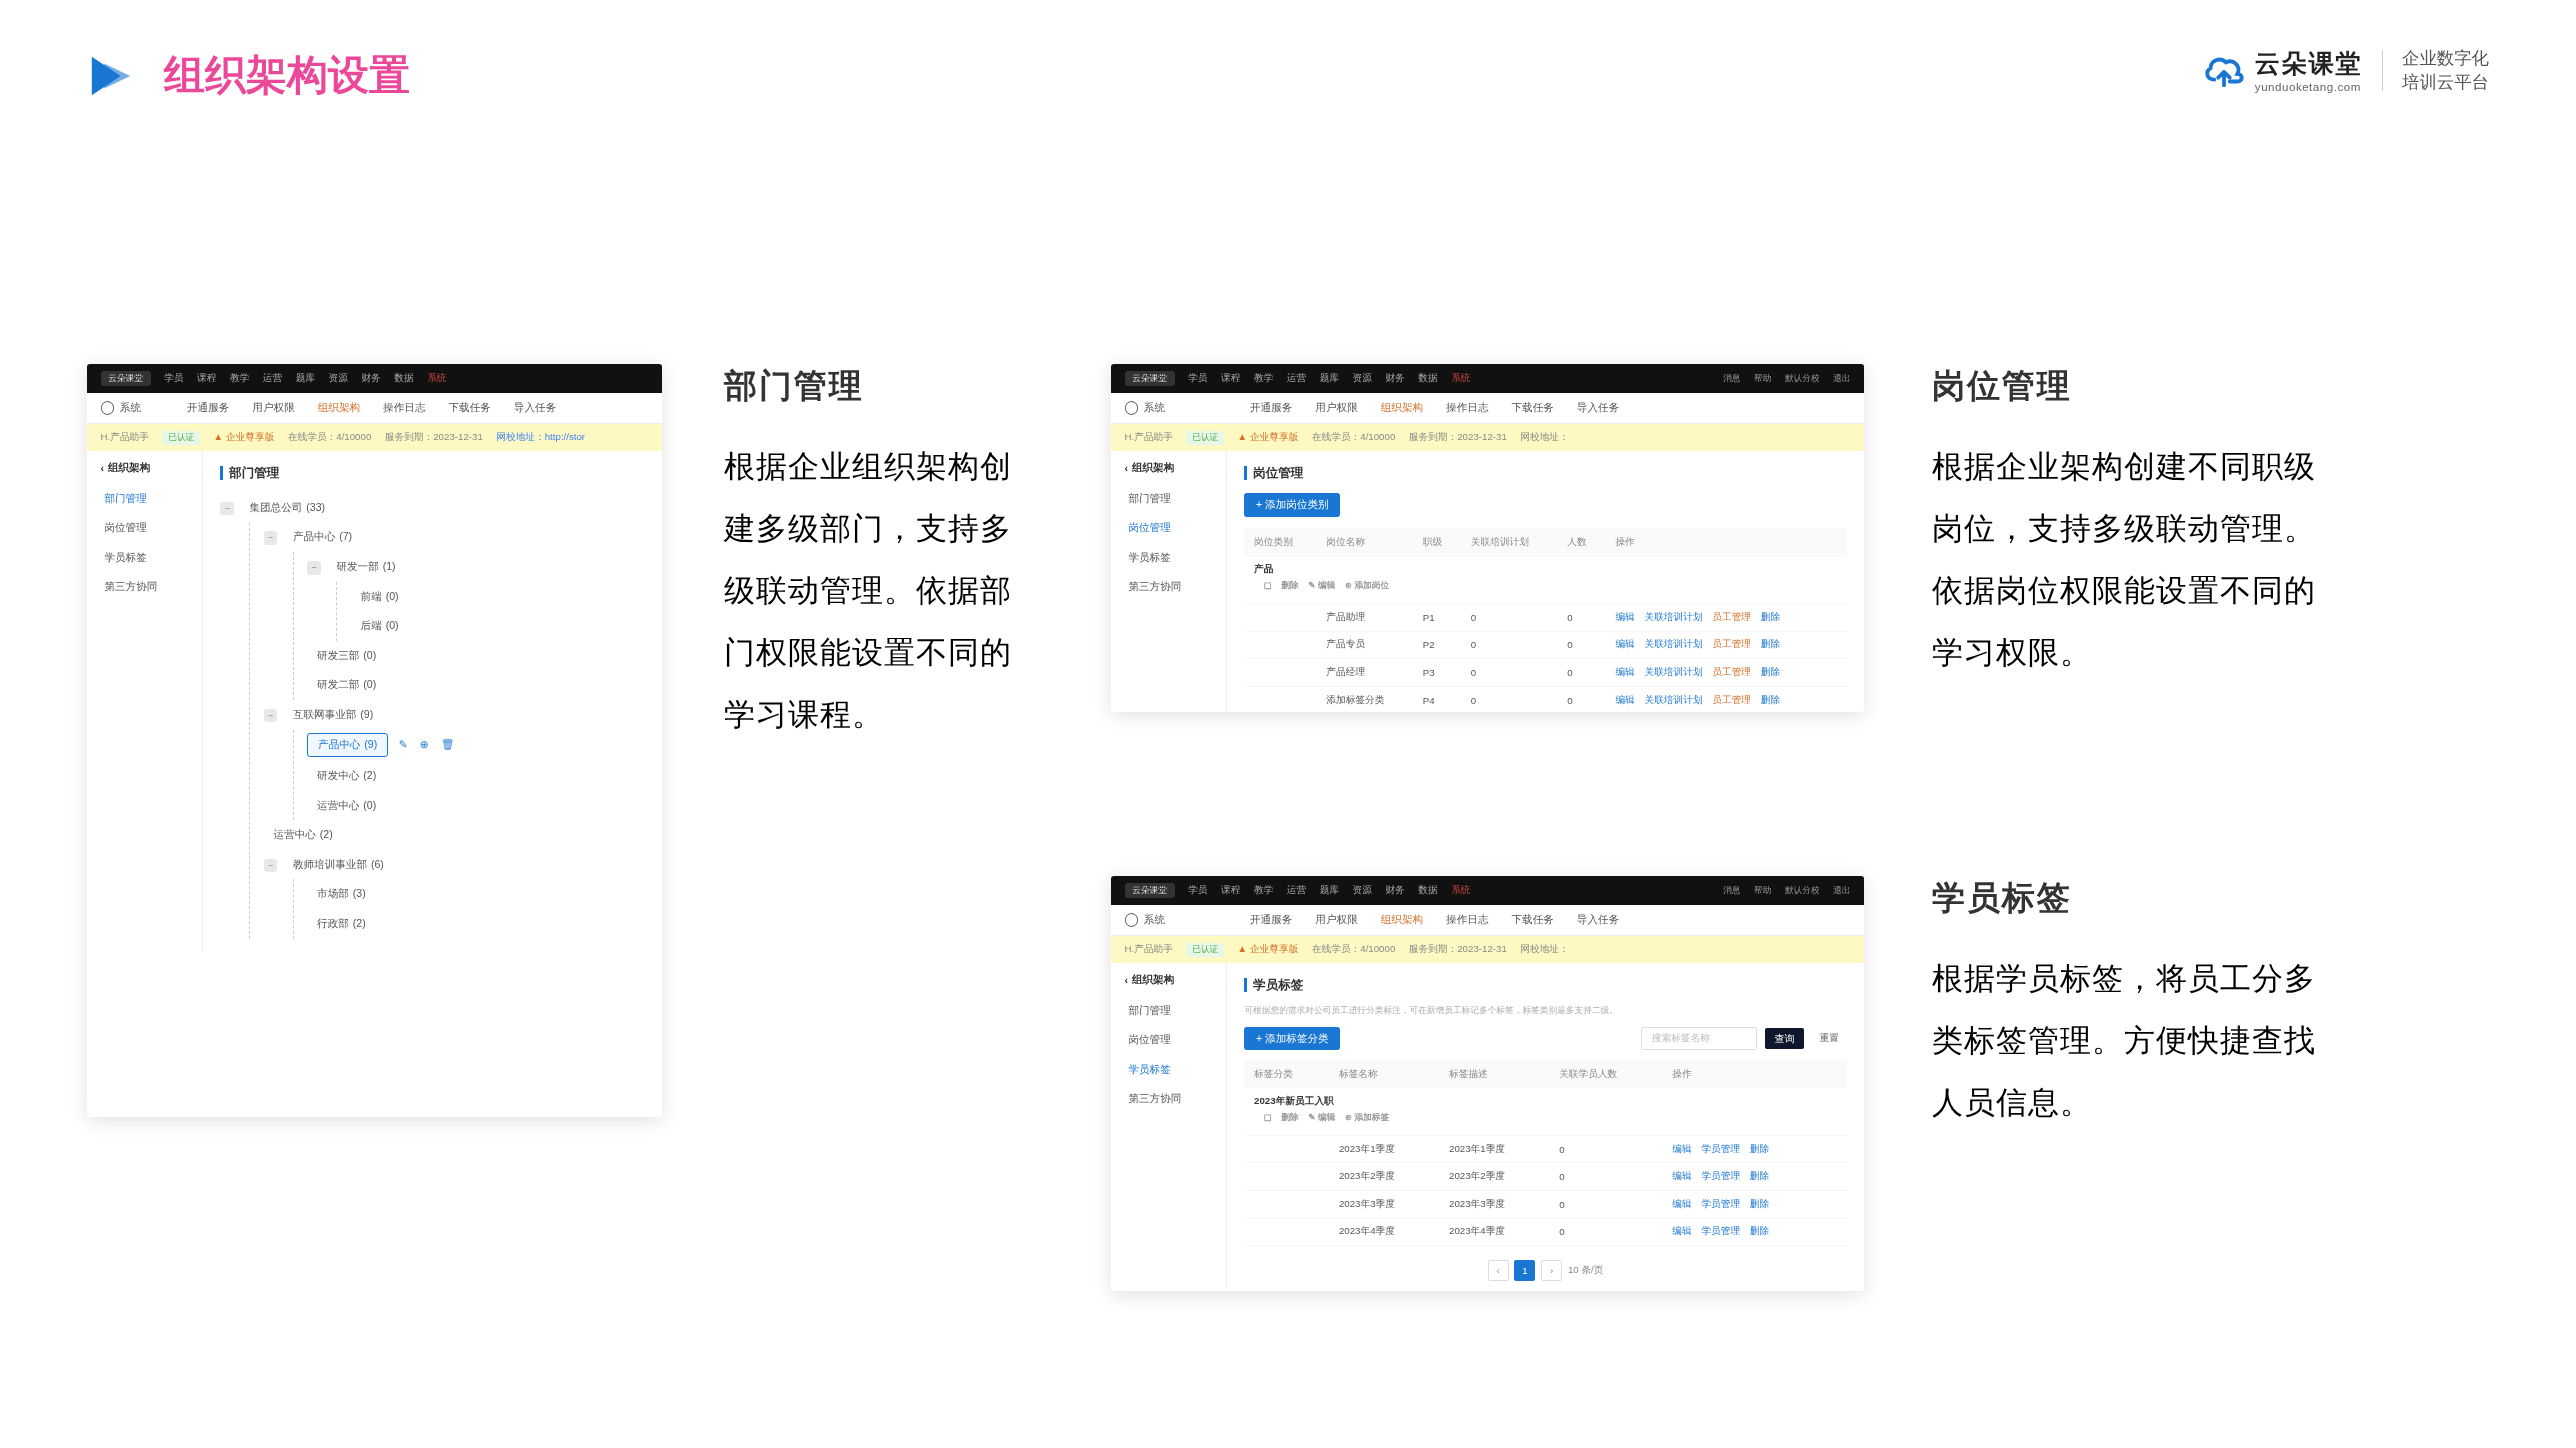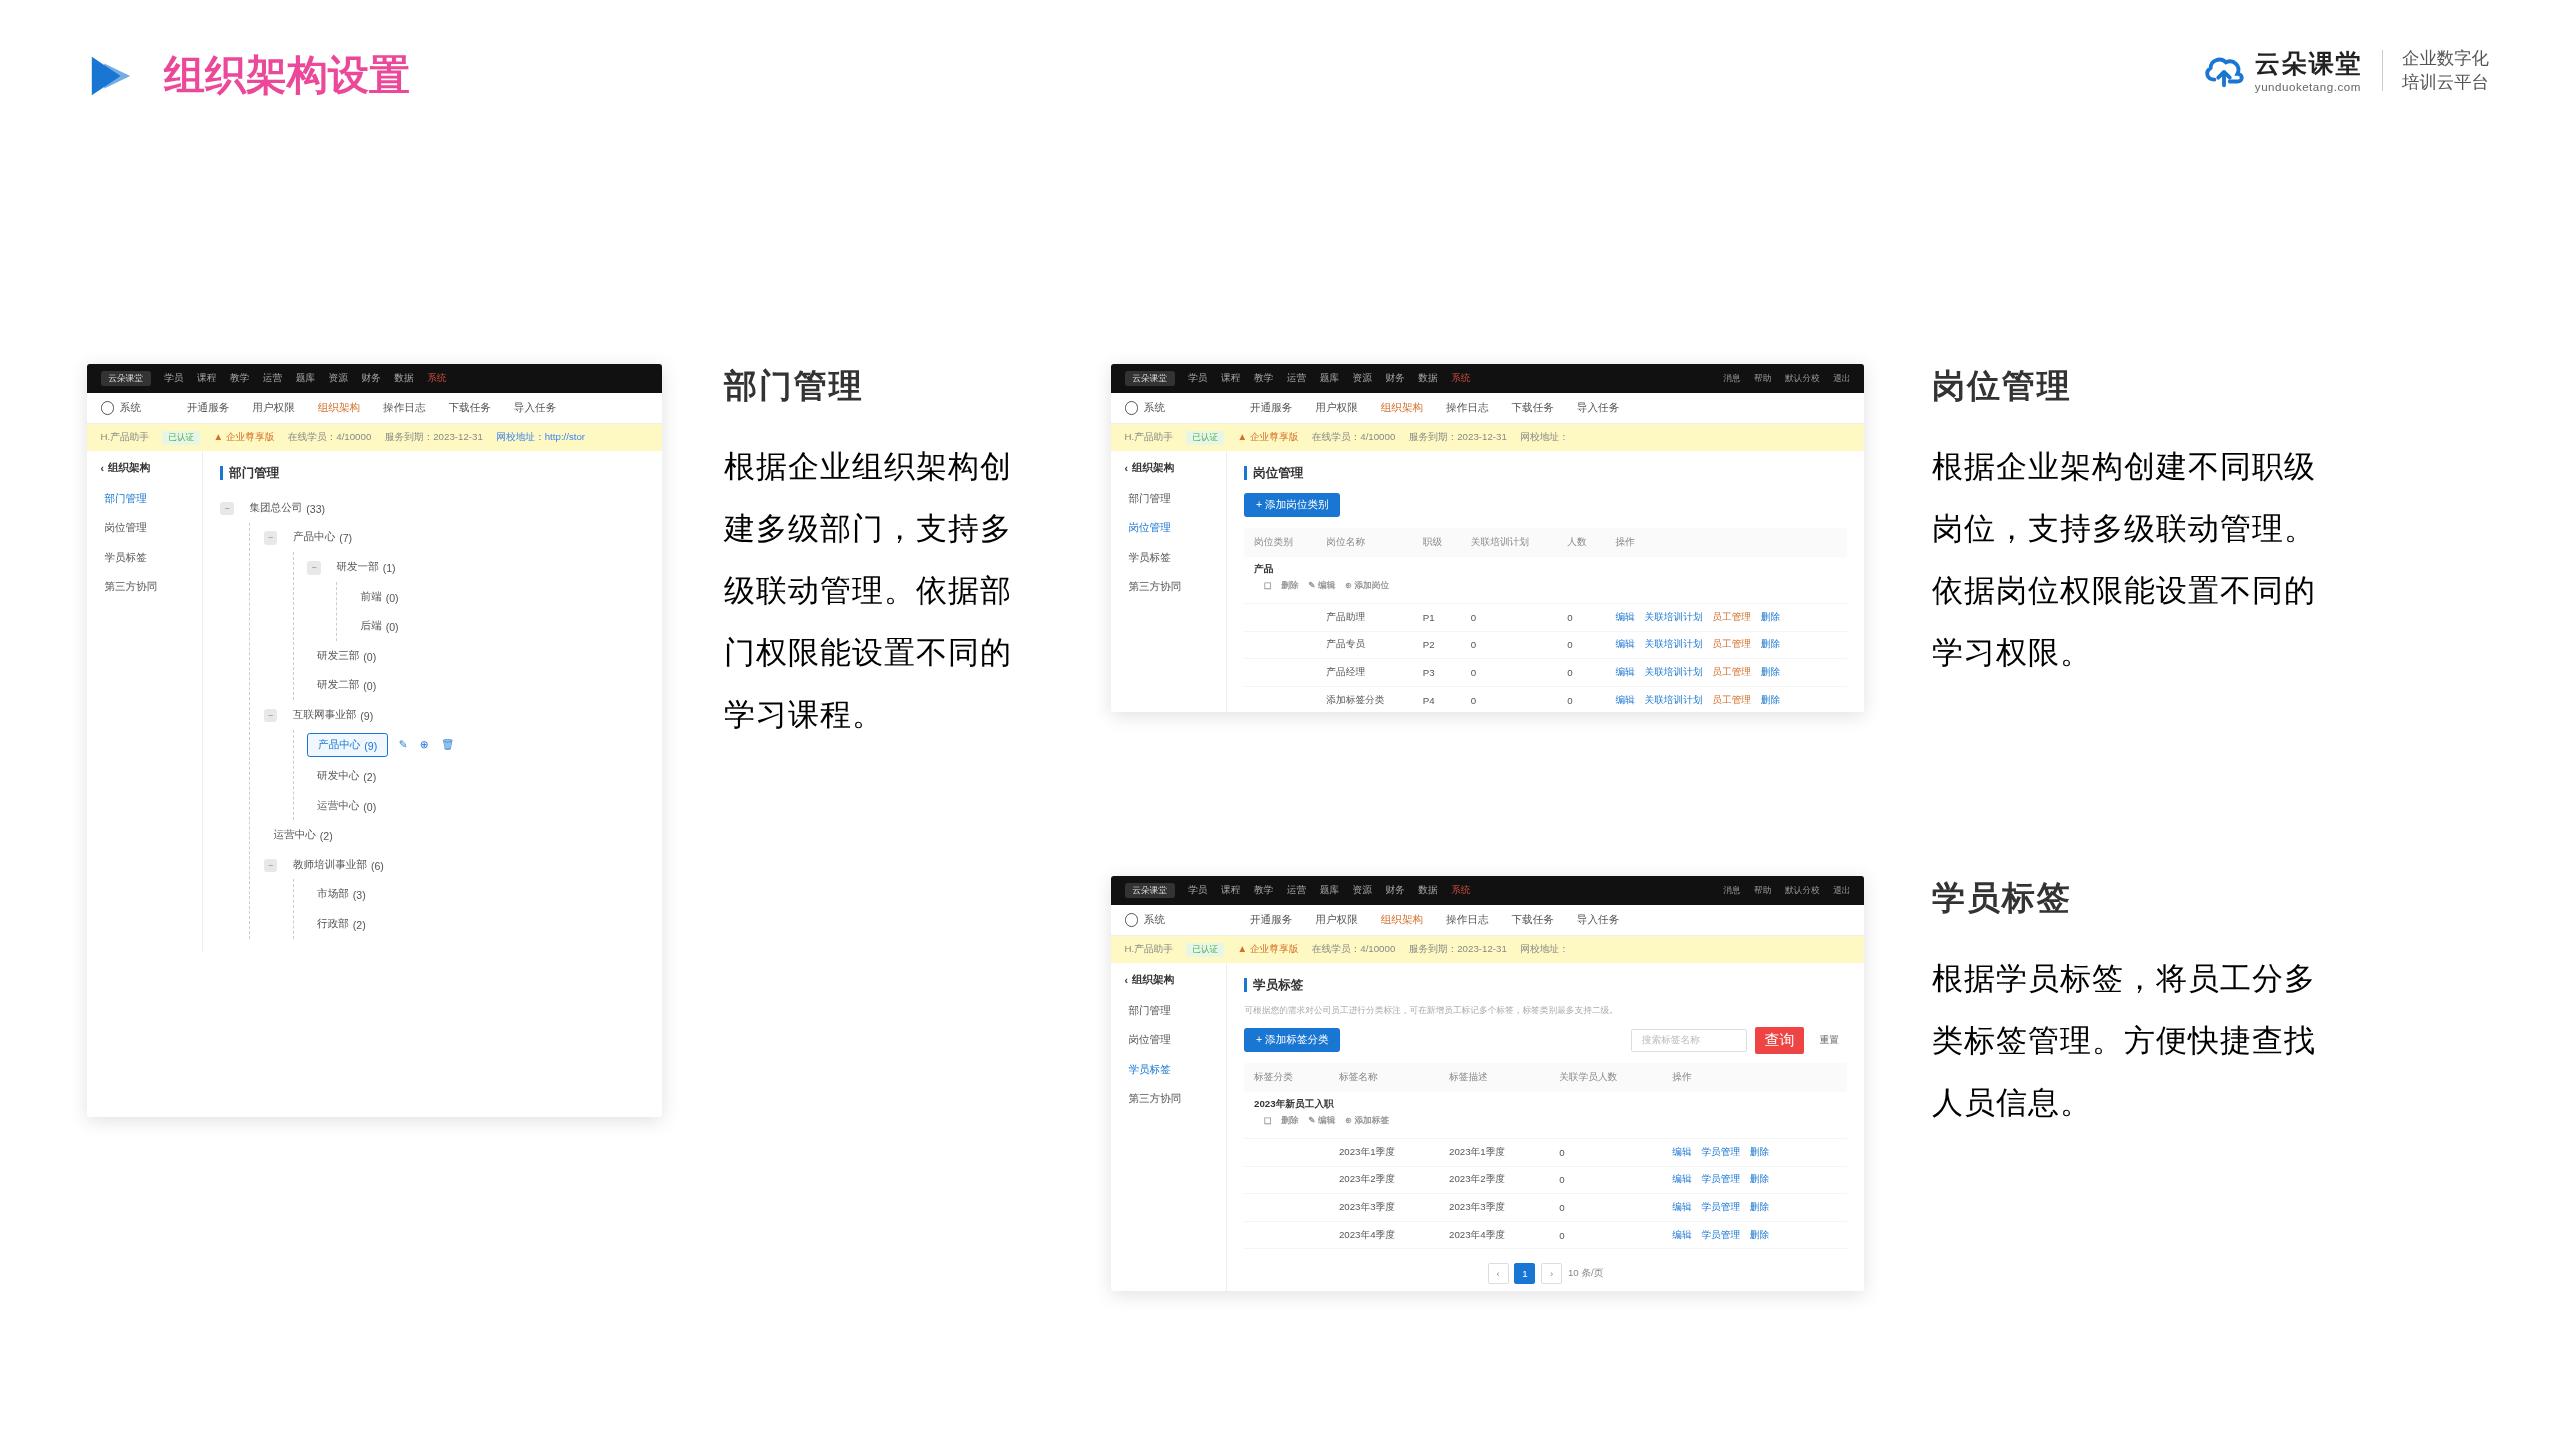--- a/index.html
+++ b/index.html
@@ -49,42 +49,42 @@
 .side-nav-item{padding:7.7px 17.4px;color:#555;cursor:pointer}
 .side-nav-item.active{color:#1976d2}
 
 .main-area{flex:1;padding:13.5px 17.4px;background:#fff;font-size:10.6px;color:#555}
 .main-hdr{font-size:12.6px;font-weight:600;color:#333;margin-bottom:11.6px;display:flex;align-items:center;gap:5.8px}
 .main-hdr::before{content:"";width:2.9px;height:13.5px;background:#1976d2;display:inline-block}
 
 
 .tree{font-size:10.6px;color:#555}
 .tree-node{padding:3.9px 0}
-.tree-label{display:inline-flex;align-items:flex-end;padding:3.9px 9.7px;border-radius:2.9px;gap:3.9px}
+.tree-label{display:inline-flex;align-items:flex-start;padding:3.9px 9.7px;border-radius:2.9px;gap:3.9px}
 .tree-label.sel{border:1px solid #1976d2;color:#1976d2;background:#f0f7ff}
 .tree-children{margin-left:29px;border-left:1px dashed #ccc;padding-left:13.5px}
 .tree-connector{display:inline-block;width:13.5px;height:13.5px;background:#e8e8e8;border-radius:2.9px;margin-right:5.8px;text-align:center;line-height:13.5px;color:#888;font-size:8.7px}
 .tree-icons{display:inline-flex;gap:7.7px;margin-left:7.7px;color:#1976d2}
 .tree-icons span{width:13.5px;height:13.5px;display:inline-block}
 
 
 .btn-primary{background:#1976d2;color:#fff;padding:4.8px 11.6px;border-radius:2.9px;font-size:10.6px;display:inline-block;margin-bottom:11.6px}
 .tbl{width:100%;border-collapse:collapse;font-size:9.7px}
 .tbl th{text-align:left;padding:7.7px 9.7px;color:#888;font-weight:400;background:#fafafa}
 .tbl td{padding:6.8px 9.7px;color:#555;border-bottom:1px solid #f5f5f5}
 .tbl .act{color:#1976d2}
 .tbl .act span{margin-right:9.7px}
 .tbl .act .warn{color:#d4702a}
 .row-hdr td{font-weight:600;color:#333}
 .row-sub{color:#999;font-size:8.7px;padding:3.9px 9.7px;display:flex;gap:9.7px;align-items:center}
 
 
 .search-row{display:flex;align-items:center;gap:7.7px;margin-bottom:9.7px}
 .search-row .inp{flex:0 0 auto;margin-left:auto;border:1px solid #ddd;padding:3.9px 9.7px;font-size:9.7px;color:#bbb;width:116px;border-radius:1.9px}
-.search-row .btn-s{background:#ef4444;color:#fff;padding:3.9px 9.7px;font-size:15px;border-radius:1.9px}
+.search-row .btn-s{background:#0f172a;color:#fff;padding:3.9px 9.7px;font-size:10px;border-radius:1.9px}
 .search-row .btn-r{color:#666;font-size:9.7px;padding:3.9px 7.7px}
 .hint{font-size:8.7px;color:#aaa;margin-bottom:9.7px}
 .pager{display:flex;justify-content:center;gap:5.8px;margin-top:13.5px;font-size:9.7px;color:#888;align-items:center}
 .pager .pg{width:21px;height:21px;display:flex;align-items:center;justify-content:center;border:1px solid #ddd;border-radius:1.9px}
 .pager .pg.cur{background:#1976d2;color:#fff;border-color:#1976d2}
 
 
 #panel1{left:87px;top:222px;width:575px;height:753px}
 #desc1{left:724px;top:222px;width:319px}
 #panel2{left:1111px;top:222px;width:753px;height:348px}

